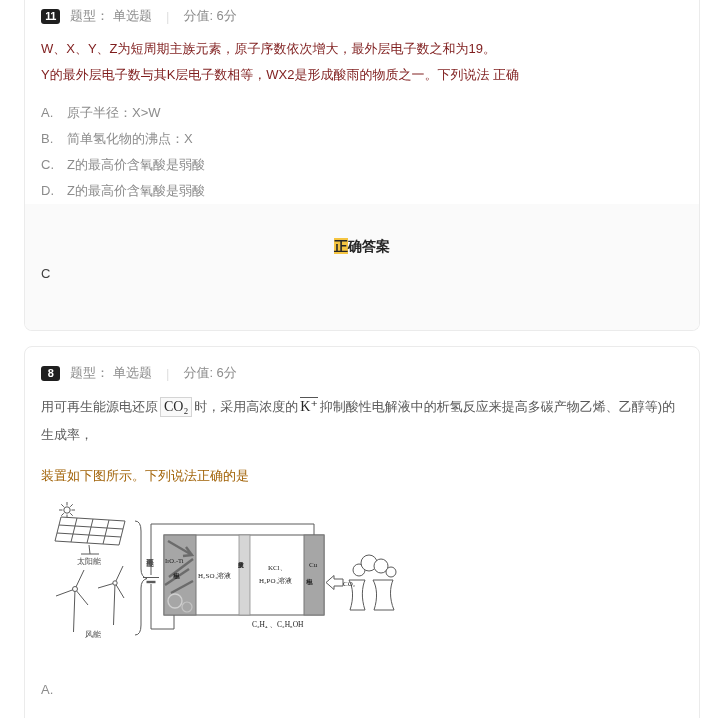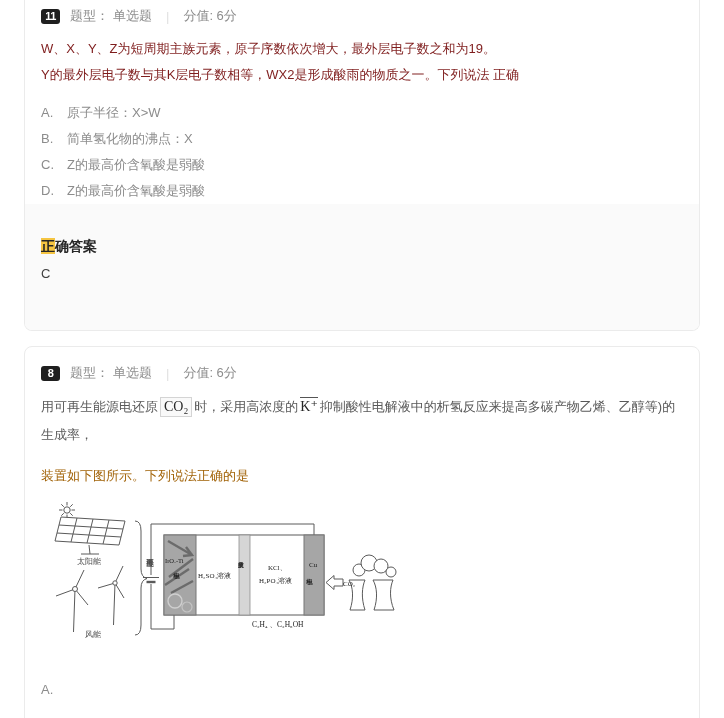--- a/index.html
+++ b/index.html
@@ -64,21 +64,21 @@
   }
   .card.second .option-row { line-height: 24px; }
   .option-letter { width: 26px; flex: none; }
   .opt-a { margin-top: 32px; }
   .answer-section {
     margin-top: 0; height: 127px;
     background: #fafafa;
     padding: 32px 16px 0 16px;
   }
   .answer-heading {
-    font-size: 14px; font-weight: bold; color: #262626; line-height: 20px;
+    font-size: 14px; font-weight: bold; color: #262626; line-height: 20px; text-align: center;
   }
   .hl { background: #f5c542; }
   .answer-value {
     margin-top: 8px; font-size: 13px; color: #404040; line-height: 20px;
   }
   .formula {
     font-family: "Liberation Serif", "DejaVu Serif", serif;
     color: #262626; font-size: 14px;
   }
   .f-box {

